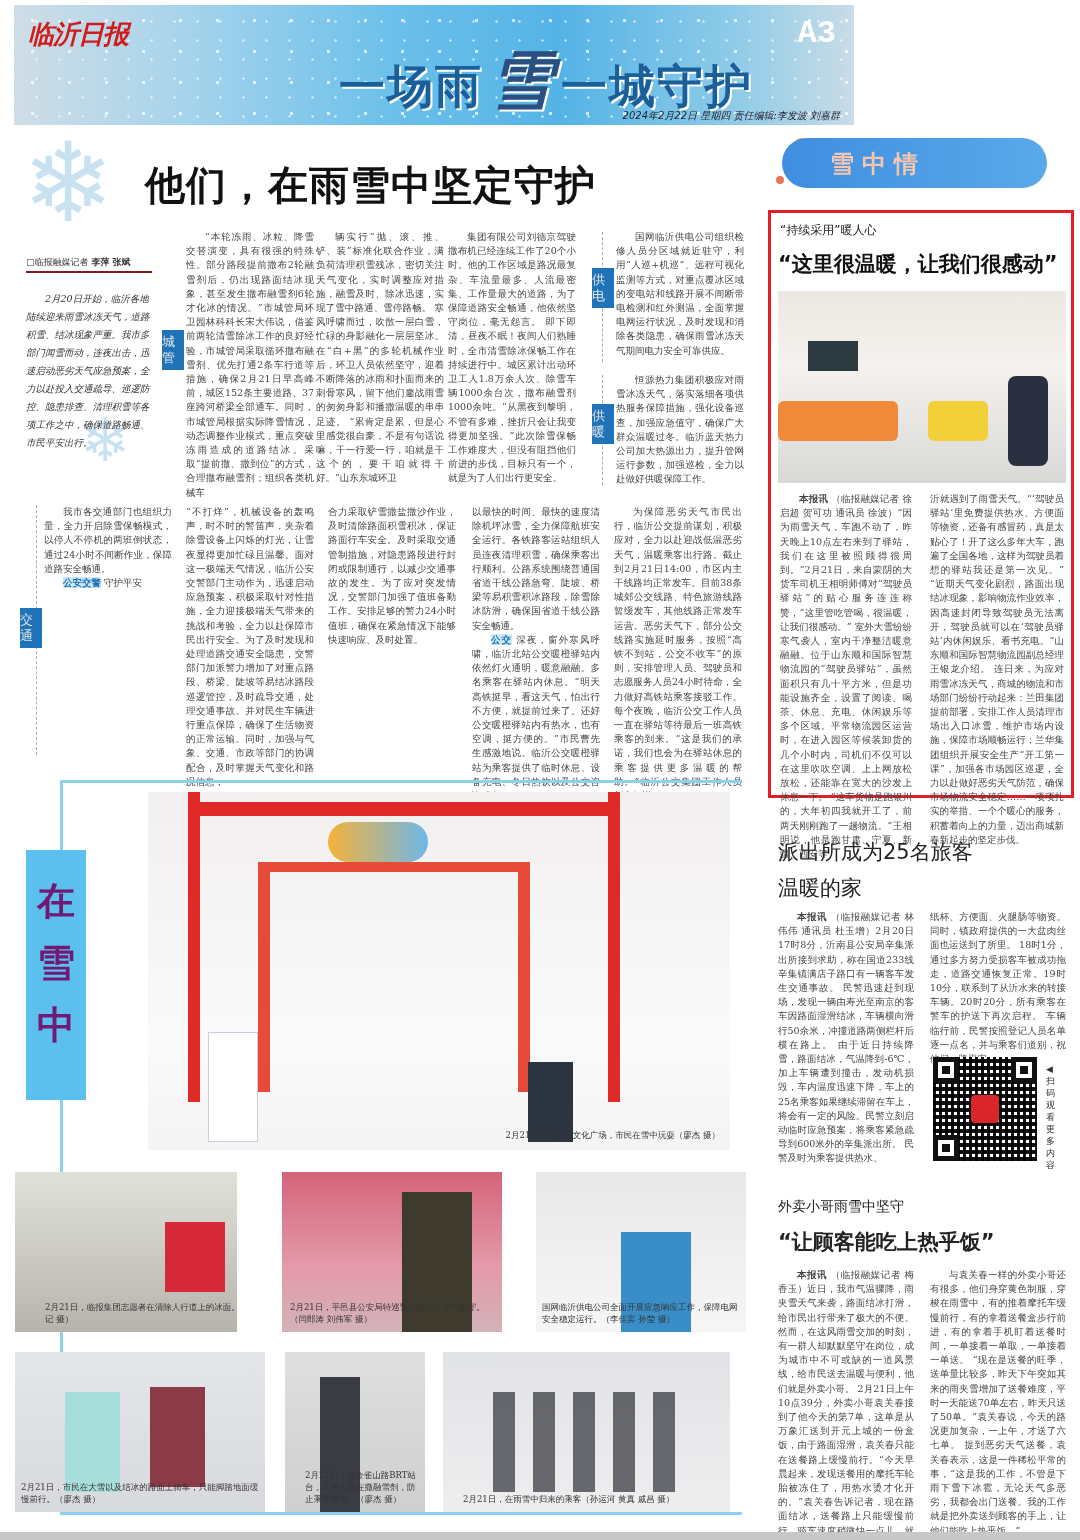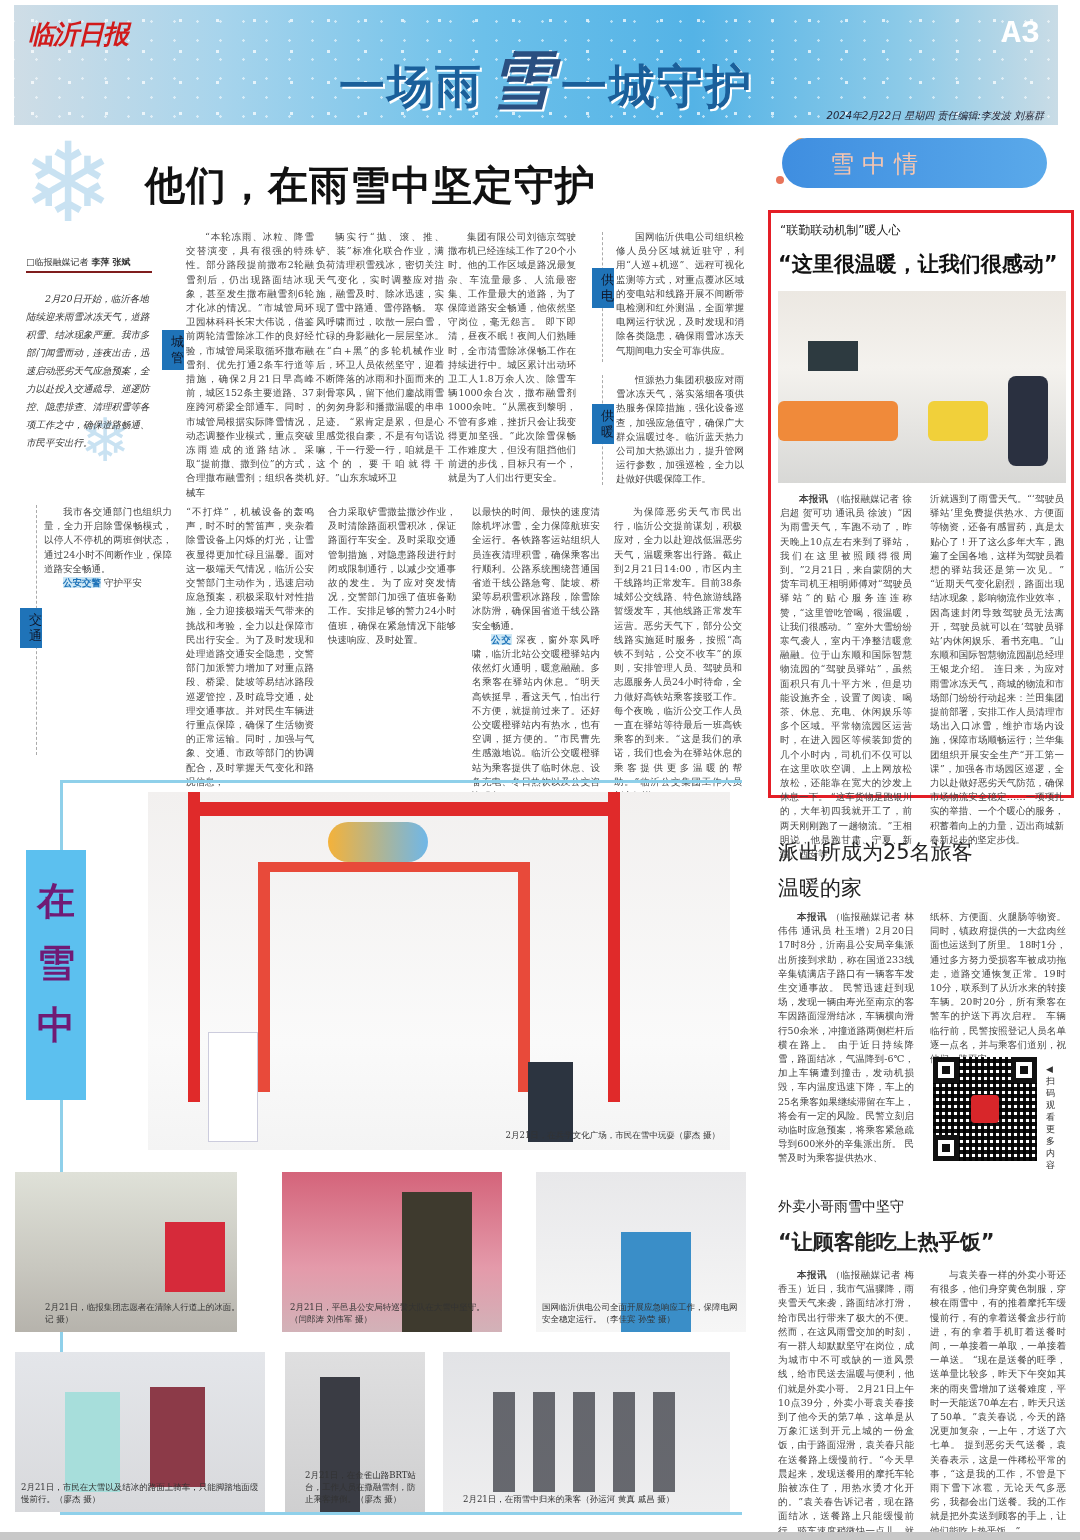--- a/index.html
+++ b/index.html
@@ -1,46 +1,46 @@
 <!DOCTYPE html>
 <html><head>
 <meta charset="utf-8">
 <style>
   * { box-sizing: border-box; margin: 0; padding: 0; }
   body { width: 1080px; height: 1540px; background: #fff; font-family: "DejaVu Serif", serif; color: #333; position: relative; overflow: hidden; }
 
   
-  .masthead { position: absolute; left: 14px; top: 5px; width: 1044px; height: 120px;
+  .masthead { position: absolute; left: 14px; top: 5px; width: 840px; height: 120px;
     background: linear-gradient(90deg, #cfdde6 0%, #a7d4ec 20%, #6cc0ea 45%, #54b3e6 65%, #8ccae8 85%, #c9dce6 100%); overflow: hidden; }
   .masthead .snow { position: absolute; inset: 0;
     background-image: radial-gradient(circle, rgba(255,255,255,.9) 1.5px, transparent 2px),
                       radial-gradient(circle, rgba(255,255,255,.7) 1px, transparent 1.5px);
     background-size: 37px 31px, 23px 19px; background-position: 0 0, 11px 7px; opacity: .8; }
   .logo { position: absolute; left: 14px; top: 12px; font-family: "DejaVu Serif", serif; font-size: 26px; font-weight: bold; color: #d11a1a; font-style: italic; letter-spacing: -1px; }
   .banner-title { position: absolute; left: 325px; top: 32px; font-family: "DejaVu Sans", sans-serif; font-size: 46px; font-weight: bold; color: #1a5f9a; letter-spacing: 2px; text-shadow: 2px 2px 0 #fff; }
   .banner-title .big { font-size: 64px; color: #2a4f80; font-style: italic; margin: 0 6px; }
   .page-num { position: absolute; right: 18px; top: 10px; font-family: Liberation Mono, monospace; font-size: 32px; color: #fff; font-weight: bold; }
   .dateline { position: absolute; right: 14px; top: 104px; font-family: "DejaVu Sans", sans-serif; font-size: 10px; color: #223; font-style: italic; }
 
   
   .snowflake { position: absolute; color: #c9e2f2; font-size: 110px; line-height: 1; }
   .main-title { position: absolute; left: 145px; top: 158px; font-family: "DejaVu Sans", sans-serif; font-size: 40px; font-weight: bold; color: #111; letter-spacing: 1px; }
   .byline { position: absolute; left: 26px; top: 256px; width: 126px; font-size: 9px; color: #333; border-bottom: 2px solid #7f1d1d; padding-bottom: 2px; }
   .byline b { font-weight: bold; }
   .lead { position: absolute; left: 26px; top: 290px; width: 126px; font-size: 9.5px; line-height: 18px; color: #333; text-indent: 2em; font-style: italic; }
 
   .col-text { position: absolute; font-size: 9.5px; line-height: 14.2px; color: #444; text-align: justify; }
   .col-text p { text-indent: 2em; }
-  .tag { position: absolute; width: 22px; background: #1f73b8; color: #0f172a; font-family: "DejaVu Sans", sans-serif; font-size: 13px; text-align: right; line-height: 16px; padding: 4px 0; }
+  .tag { position: absolute; width: 22px; background: #1f73b8; color: #e5e5e5; font-family: "DejaVu Sans", sans-serif; font-size: 13px; text-align: left; line-height: 16px; padding: 4px 0; }
   .hl { color: #1f73b8; font-weight: bold; background: #cde8f6; }
   .bracket { position: absolute; border-left: 1px dashed #aaa; }
 
   
   .section-pill { position: absolute; left: 782px; top: 138px; width: 265px; height: 50px; border-radius: 25px; background: linear-gradient(90deg, #3f8ee0, #5aa9ea); }
-  .section-pill span { position: absolute; left: 48px; top: 10px; font-family: "DejaVu Serif", serif; font-size: 24px; font-weight: normal; color: #f7c6b0; letter-spacing: 8px; }
+  .section-pill span { position: absolute; left: 48px; top: 10px; font-family: "DejaVu Serif", serif; font-size: 24px; font-weight: bold; color: #f7c6b0; letter-spacing: 8px; }
   .dot { position: absolute; border-radius: 50%; }
   .redbox { position: absolute; left: 768px; top: 210px; width: 306px; height: 588px; border: 3px solid #e41e26; }
   .kicker { position: absolute; left: 780px; top: 222px; font-family: "DejaVu Sans", sans-serif; font-size: 12px; color: #222; }
   .headline { position: absolute; left: 778px; top: 250px; font-family: "DejaVu Sans", sans-serif; font-size: 21px; font-weight: bold; color: #111; }
   .photo { position: absolute; overflow: hidden; }
   .caption { position: absolute; font-size: 8.5px; color: #333; }
 
   .sub-head { position: absolute; font-family: "DejaVu Sans", sans-serif; color: #222; }
 
   
@@ -121,21 +121,21 @@
   </div>
 
 <div class="dot" style="left:794px;top:138px;width:14px;height:14px;background:#f3a25a;"></div>
 <div class="dot" style="left:776px;top:176px;width:8px;height:8px;background:#e8745a;"></div>
 <div class="dot" style="left:1025px;top:148px;width:14px;height:14px;background:#4d9ae6;"></div>
 <div class="section-pill">
     <span>雪中情</span>
   </div>
 
 <div class="redbox"></div>
-<div class="kicker">“联勤联动机制”暖人心</div>
+<div class="kicker">“持续采用”暖人心</div>
 <h2 class="headline">“这里很温暖，让我们很感动”</h2>
 <div class="photo" style="left:778px;top:291px;width:288px;height:192px;background:linear-gradient(180deg,#ece8e2 0%,#f4f2ee 40%,#d8d8d6 100%);">
   <div style="position:absolute;left:0;top:110px;width:120px;height:40px;background:#f08a3a;border-radius:6px;"></div>
   <div style="position:absolute;left:150px;top:110px;width:60px;height:40px;background:#f1d03a;border-radius:6px;"></div>
   <div style="position:absolute;left:230px;top:85px;width:40px;height:90px;background:#2a3040;border-radius:8px;"></div>
   <div style="position:absolute;left:30px;top:50px;width:50px;height:30px;background:#2d3a40;"></div>
 </div>
 <div class="col-text" style="left:780px;top:492px;width:132px;">
     <p><b>本报讯</b> <span>（临报融媒记者 徐启超 贺可功 通讯员 徐波）</span><span>“因为雨雪天气，车跑不动了，昨天晚上10点左右来到了驿站，我们在这里被照顾得很周到。”2月21日，来自蒙阴的大货车司机王相明师傅对“驾驶员驿站”的贴心服务连连称赞，“这里管吃管喝，很温暖，让我们很感动。” 室外大雪纷纷寒气袭人，室内干净整洁暖意融融。位于山东顺和国际智慧物流园的“驾驶员驿站”，虽然面积只有几十平方米，但是功能设施齐全，设置了阅读、喝茶、休息、充电、休闲娱乐等多个区域。平常物流园区运营时，在进入园区等候装卸货的几个小时内，司机们不仅可以在这里吹吹空调、上上网放松放松，还能靠在宽大的沙发上休息一下。 “这车货物是跑银川的，大年初四我就开工了，前两天刚刚跑了一趟物流。”王相明说，他是跑甘肃、宁夏、新疆、西安等</span></p>
   </div>

